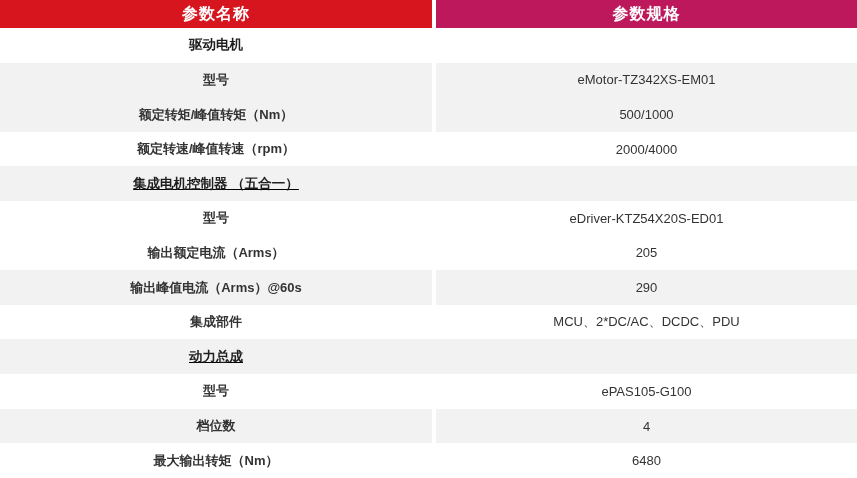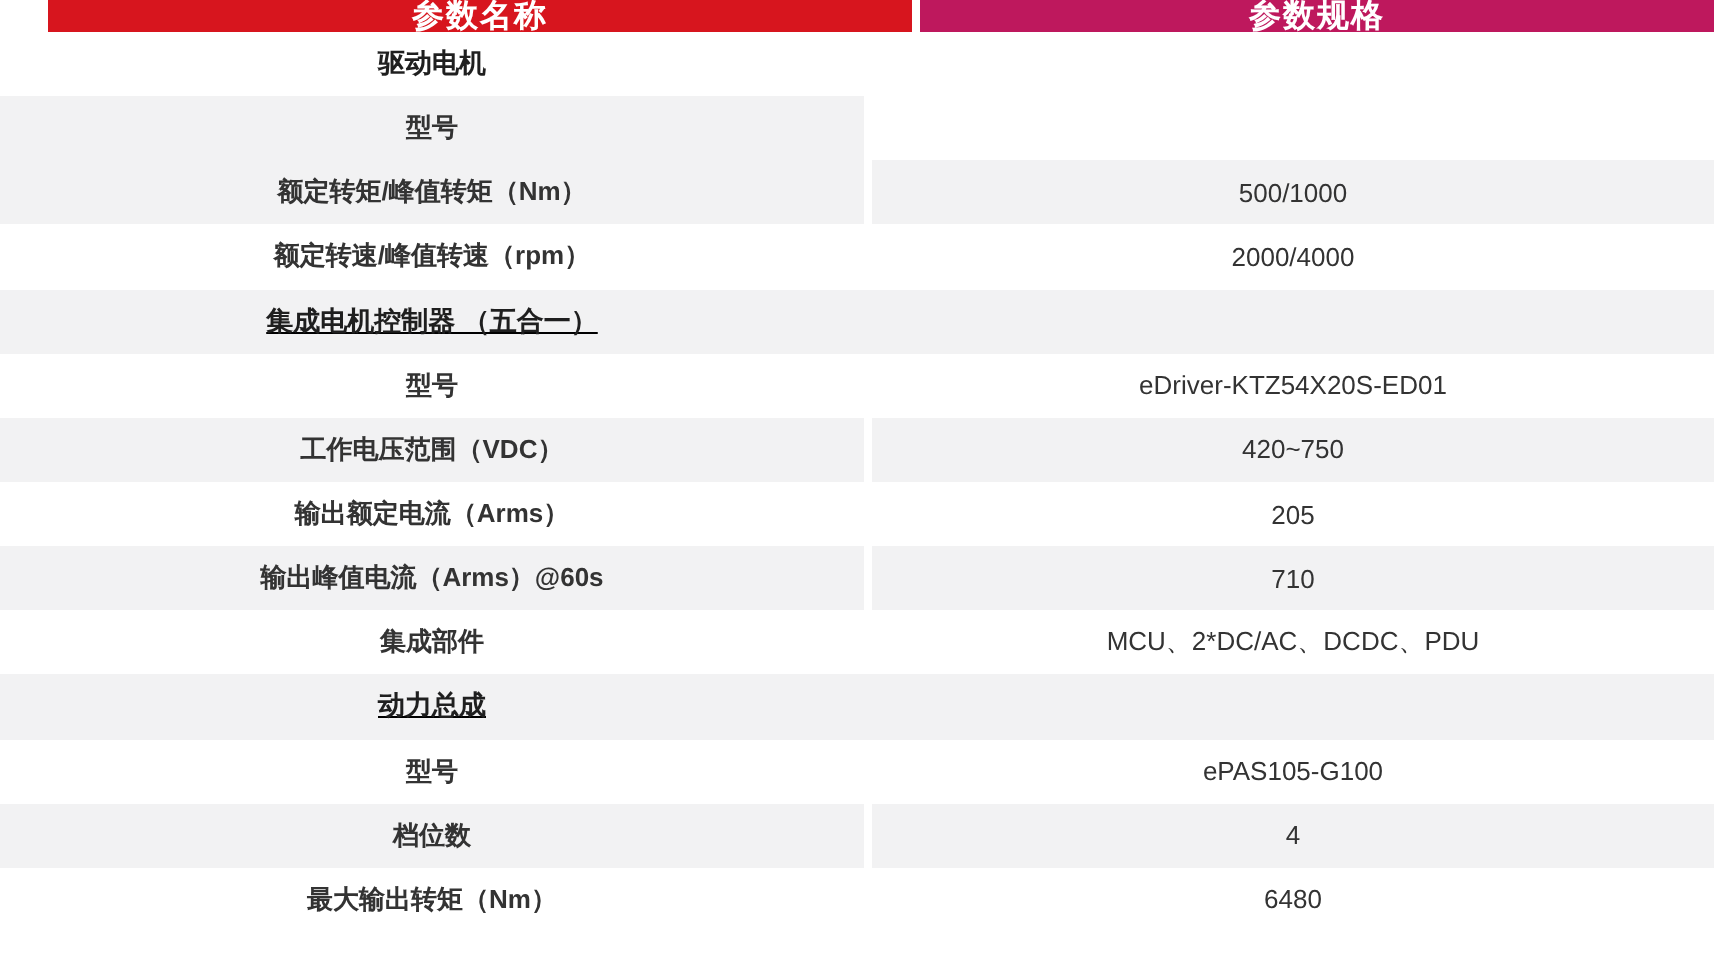--- a/index.html
+++ b/index.html
@@ -4,21 +4,21 @@
 <style>
   html, body { margin: 0; padding: 0; background: #ffffff; }
   .spec-table {
     width: 857px;
     height: 478px;
     background: #ffffff;
     font-family: "Liberation Sans", "DejaVu Sans", sans-serif;
     overflow: hidden;
     box-sizing: border-box;
   }
-  .hdr-row { display: flex; height: 16px; padding-left: 24px; }
+  .hdr-row { display: flex; height: 28px; }
   .hdr-cell {
     display: flex; align-items: center; justify-content: center;
     color: #ffffff; font-weight: bold; font-size: 16px;
     letter-spacing: 1px;
   }
   .hdr-left  { width: 432px; background: #d7151e; }
   .hdr-right { flex: 1; background: #be185d; }
   .gutter { width: 4px; background: #ffffff; flex: 0 0 4px; }
   .body-rows { height: 450px; display: flex; flex-direction: column; }
   .row { display: flex; flex: 1 1 auto; }
@@ -46,20 +46,21 @@
   </div>
   <div class="body-rows">
       <div class="row section">
         <div class="cell left">驱动电机</div>
         <div class="gutter"></div>
         <div class="cell right"></div>
       </div>
       <div class="row gray">
         <div class="cell left">型号</div>
         <div class="gutter"></div>
+        <div class="cell right">eMotor-TZ342XS-EM01</div>
       </div>
       <div class="row gray">
         <div class="cell left">额定转矩/峰值转矩（Nm）</div>
         <div class="gutter"></div>
         <div class="cell right">500/1000</div>
       </div>
       <div class="row">
         <div class="cell left">额定转速/峰值转速（rpm）</div>
         <div class="gutter"></div>
         <div class="cell right">2000/4000</div>
@@ -67,34 +68,29 @@
       <div class="row gray section">
         <div class="cell left">集成电机控制器 （五合一）</div>
         <div class="gutter"></div>
         <div class="cell right"></div>
       </div>
       <div class="row">
         <div class="cell left">型号</div>
         <div class="gutter"></div>
         <div class="cell right">eDriver-KTZ54X20S-ED01</div>
       </div>
-      <div class="row gray">
-        <div class="cell left">工作电压范围（VDC）</div>
-        <div class="gutter"></div>
-        <div class="cell right">420~750</div>
-      </div>
       <div class="row">
         <div class="cell left">输出额定电流（Arms）</div>
         <div class="gutter"></div>
         <div class="cell right">205</div>
       </div>
       <div class="row gray">
         <div class="cell left">输出峰值电流（Arms）@60s</div>
         <div class="gutter"></div>
-        <div class="cell right">710</div>
+        <div class="cell right">290</div>
       </div>
       <div class="row">
         <div class="cell left">集成部件</div>
         <div class="gutter"></div>
         <div class="cell right">MCU、2*DC/AC、DCDC、PDU</div>
       </div>
       <div class="row gray section">
         <div class="cell left">动力总成</div>
         <div class="gutter"></div>
         <div class="cell right"></div>

